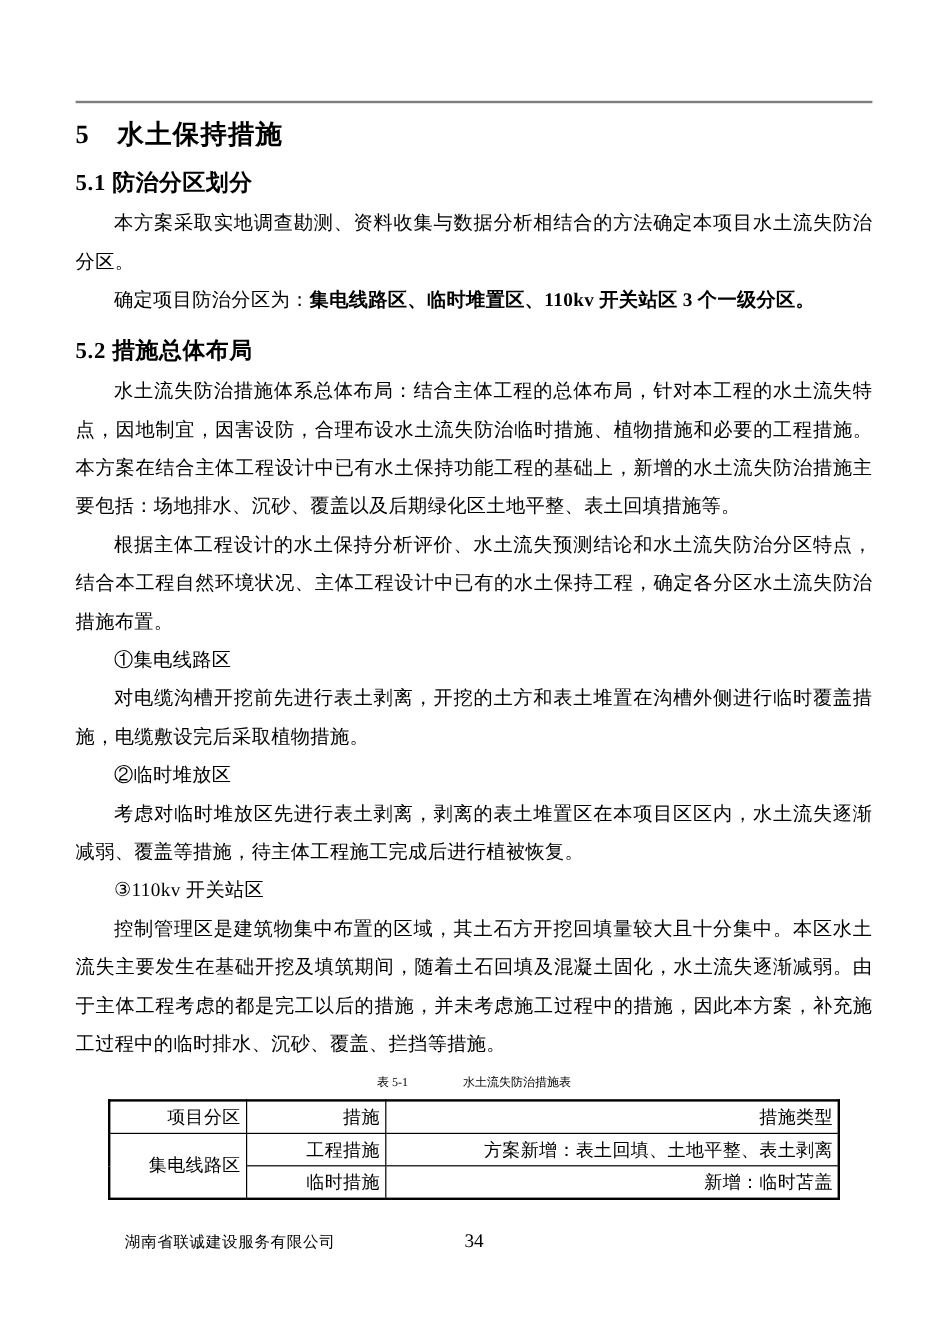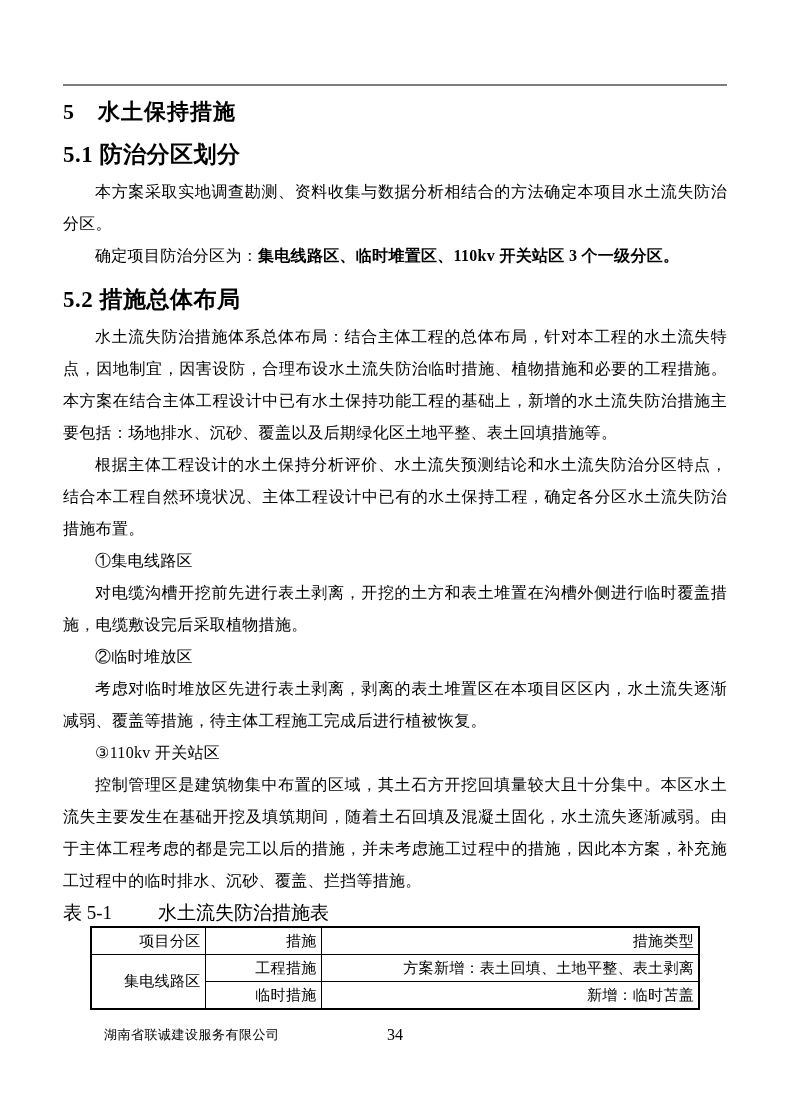--- a/index.html
+++ b/index.html
@@ -26,41 +26,41 @@
     border-bottom: 2px solid #7d7d7d;
   }
   h1.chapter-title {
     font-size: 22px;
     font-weight: bold;
     text-align: left;
     margin: 11px 0 4px 0;
     letter-spacing: 1px;
   }
   h2.section-heading {
-    font-size: 23px;
+    font-size: 19px;
     font-weight: bold;
     margin: 12px 0 6px 0;
     letter-spacing: 0.5px;
     font-family: Liberation Serif, serif;
   }
   p.body-p {
     margin: 0;
     font-size: 16px;
     line-height: 32px;
     text-align: justify;
     text-indent: 2em;
     letter-spacing: 0.3px;
   }
   p.body-p .bold {
     font-weight: bold;
   }
   .table-caption {
     margin-top: 5px;
-    text-align: left;
-    font-size: 19px;
+    text-align: center;
+    font-size: 10px;
     line-height: 22px;
   }
   .caption-gap {
     display: inline-block;
     width: 46px;
   }
   table.measures-table {
     border-collapse: collapse;
     margin: 2px auto 0 auto;
     width: 608px;

